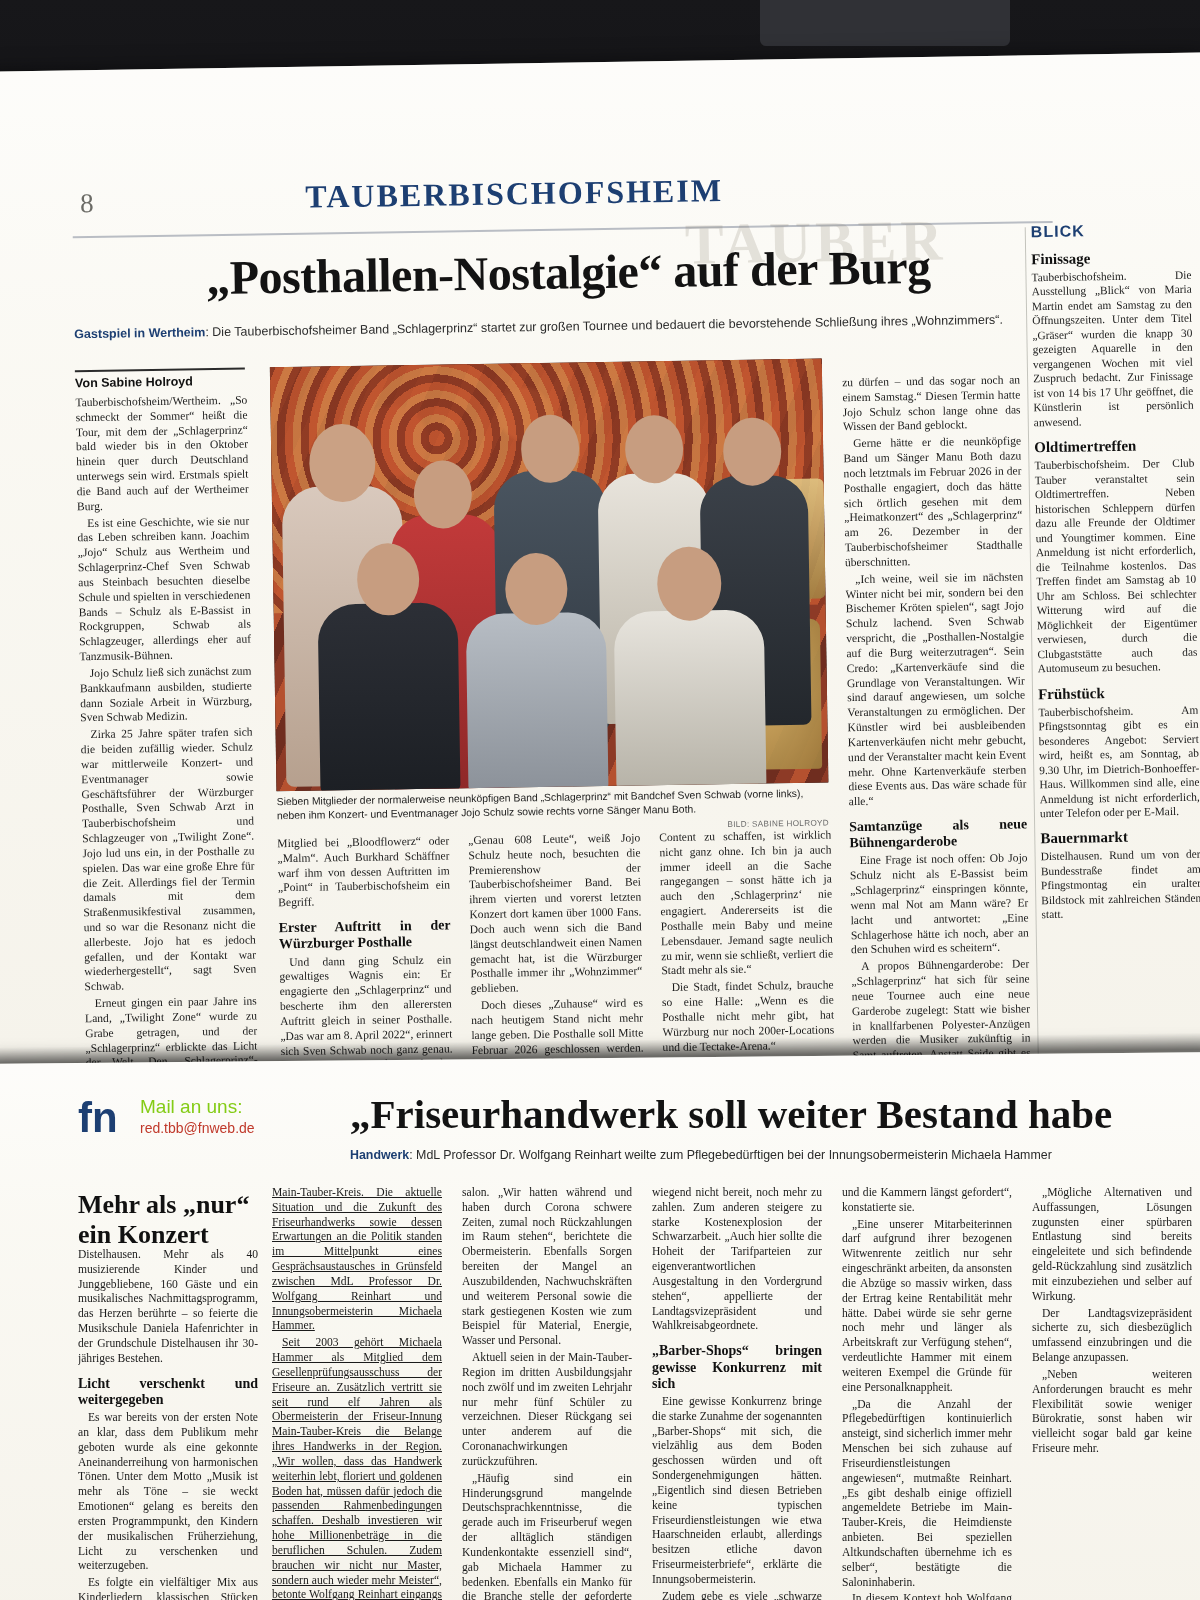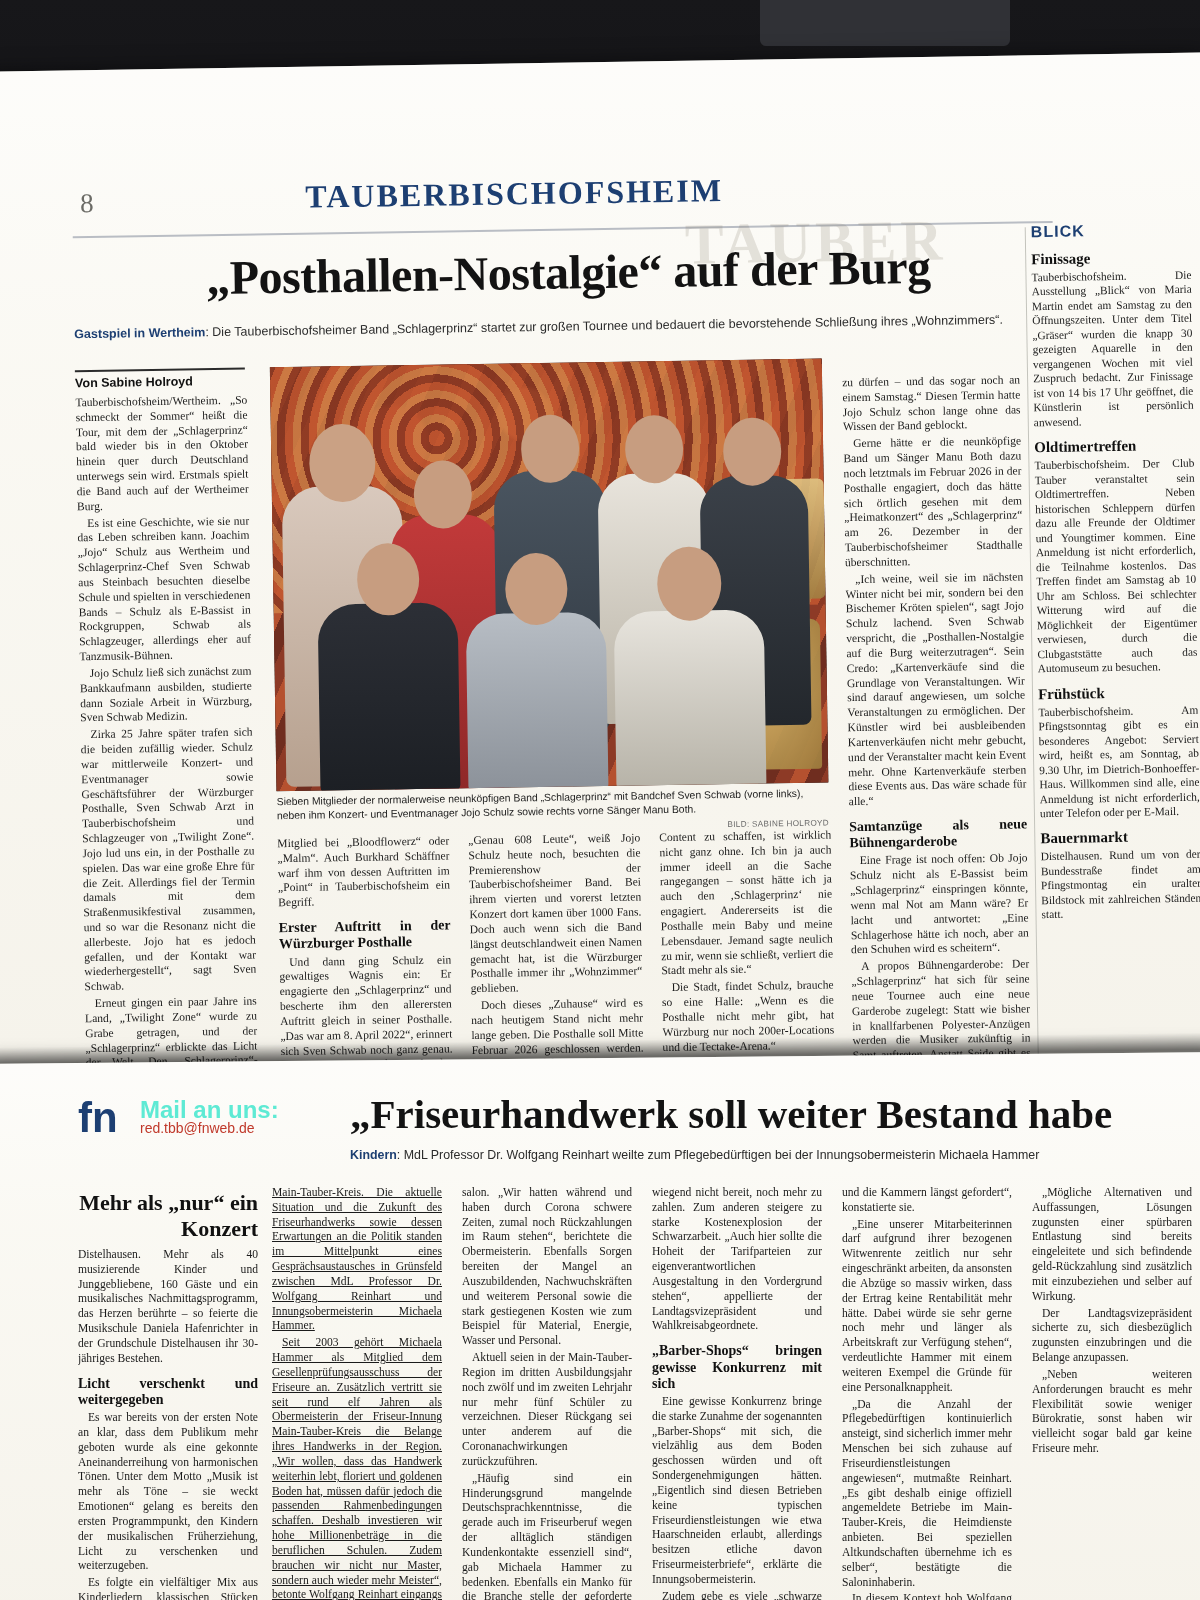--- a/index.html
+++ b/index.html
@@ -128,36 +128,36 @@
   
   .ghost{
     position:absolute;left:700px;top:150px;width:520px;height:70px;
     font-family:"Liberation Serif",serif;font-weight:bold;font-size:58px;color:rgba(120,110,95,.18);
     letter-spacing:4px;overflow:hidden;pointer-events:none;
   }
 
   
   .fn-logo{position:absolute;left:78px;top:1098px;width:58px;height:40px;
     font-family:"Liberation Sans",sans-serif;font-weight:bold;font-size:42px;color:#1d3f72;line-height:40px;}
-  .mailto-t{position:absolute;left:140px;top:1096px;font-family:"Liberation Sans",sans-serif;font-weight:bold;font-size:24px;color:#5eead4;}
+  .mailto-t{position:absolute;left:140px;top:1096px;font-family:"Liberation Sans",sans-serif;font-weight:normal;font-size:19px;color:#84cc16;}
   .mailto-s{position:absolute;left:140px;top:1120px;font-family:"Liberation Sans",sans-serif;font-size:14px;color:#c0392b;}
 
   .headline2{
     position:absolute;left:350px;top:1090px;width:900px;
     font-family:"Liberation Serif",serif;font-weight:bold;font-size:41px;color:#131313;white-space:nowrap;
   }
   .kicker2{
     position:absolute;left:350px;top:1148px;width:830px;
     font-family:"Liberation Sans",sans-serif;font-size:12.4px;color:#2b2b2b;
   }
   .kicker2 b{color:#1d3f72;}
 
   .h2-left{
-    position:absolute;left:78px;top:1190px;width:180px;text-align:right;
-    font-family:"Liberation Serif",serif;font-weight:bold;font-size:22px;line-height:1.16;color:#111;
+    position:absolute;left:78px;top:1190px;width:180px;text-align:left;
+    font-family:"Liberation Serif",serif;font-weight:bold;font-size:26px;line-height:1.16;color:#111;
   }
 
   #b1{left:78px;top:1248px;width:180px;height:352px;overflow:hidden;}
   #b2{left:272px;top:1186px;width:170px;height:414px;overflow:hidden;text-decoration:underline;}
   #b3{left:462px;top:1186px;width:170px;height:414px;overflow:hidden;}
   #b4{left:652px;top:1186px;width:170px;height:414px;overflow:hidden;}
   #b5{left:842px;top:1186px;width:170px;height:414px;overflow:hidden;}
   #b6{left:1032px;top:1186px;width:160px;height:414px;overflow:hidden;}
 </style>
 </head>
@@ -264,21 +264,21 @@
   <div class="sheet2">
     <div class="paper-tint"></div>
   </div>
 
   <div class="fn-logo">fn</div>
   <div class="mailto-t">Mail an uns:</div>
   <div class="mailto-s">red.tbb@fnweb.de</div>
 
   <div class="headline2">„Friseurhandwerk soll weiter Bestand habe</div>
   <div class="kicker2">
-    <b>Kindern</b><span>: MdL Professor Dr. Wolfgang Reinhart weilte zum Pflegebedürftigen bei der Innungsobermeisterin Michaela Hammer</span>
+    <b>Handwerk</b><span>: MdL Professor Dr. Wolfgang Reinhart weilte zum Pflegebedürftigen bei der Innungsobermeisterin Michaela Hammer</span>
   </div>
 
   <div class="h2-left">Mehr als „nur“ ein Konzert</div>
 
   <div class="col" id="b1">
       <p class="first">Distelhausen. Mehr als 40 musizierende Kinder und Junggebliebene, 160 Gäste und ein musikalisches Nachmittagsprogramm, das Herzen berührte – so feierte die Musikschule Daniela Hafenrichter in der Grundschule Distelhausen ihr 30-jähriges Bestehen.</p>
       <div class="subhead">Licht verschenkt und weitergegeben</div>
       <p>Es war bereits von der ersten Note an klar, dass dem Publikum mehr geboten wurde als eine gekonnte Aneinanderreihung von harmonischen Tönen. Unter dem Motto „Musik ist mehr als Töne – sie weckt Emotionen“ gelang es bereits den ersten Programmpunkt, den Kindern der musikalischen Früherziehung, Licht zu verschenken und weiterzugeben.</p>
       <p>Es folgte ein vielfältiger Mix aus Kinderliedern, klassischen Stücken und modernen, abwechslungsreichen Melodien.</p>
     </div>
@@ -298,16 +298,16 @@
       <p>Zudem gebe es viele „schwarze Schafe“, zumal ausreichende Kontrollen nur schwer durchführbar seien. „Hier wären die Gewerbeaufsicht</p>
     </div>
   <div class="col" id="b5">
       <p class="first">und die Kammern längst gefordert“, konstatierte sie.</p>
       <p>„Eine unserer Mitarbeiterinnen darf aufgrund ihrer bezogenen Witwenrente zeitlich nur sehr eingeschränkt arbeiten, da ansonsten die Abzüge so massiv wirken, dass der Ertrag keine Rentabilität mehr hätte. Dabei würde sie sehr gerne noch mehr und länger als Arbeitskraft zur Verfügung stehen“, verdeutlichte Hammer mit einem weiteren Exempel die Gründe für eine Personalknappheit.</p>
       <p>„Da die Anzahl der Pflegebedürftigen kontinuierlich ansteigt, sind sicherlich immer mehr Menschen bei sich zuhause auf Friseurdienstleistungen angewiesen“, mutmaßte Reinhart. „Es gibt deshalb einige offiziell angemeldete Betriebe im Main-Tauber-Kreis, die Heimdienste anbieten. Bei speziellen Altkundschaften übernehme ich es selber“, bestätigte die Saloninhaberin.</p>
       <p>In diesem Kontext hob Wolfgang Reinhart unter anderem die wertvol-</p>
     </div>
   <div class="col" id="b6">
       <p>„Mögliche Alternativen und Auffassungen, Lösungen zugunsten einer spürbaren Entlastung sind bereits eingeleitete und sich befindende geld-Rückzahlung sind zusätzlich mit einzubeziehen und selber auf Wirkung.</p>
-      <p>Der Landtagsvizepräsident sicherte zu, sich diesbezüglich zugunsten einzubringen und die Belange anzupassen.</p>
+      <p>Der Landtagsvizepräsident sicherte zu, sich diesbezüglich umfassend einzubringen und die Belange anzupassen.</p>
       <p>„Neben weiteren Anforderungen braucht es mehr Flexibilität sowie weniger Bürokratie, sonst haben wir vielleicht sogar bald gar keine Friseure mehr.</p>
     </div>
 </div>
 
 </body></html>

